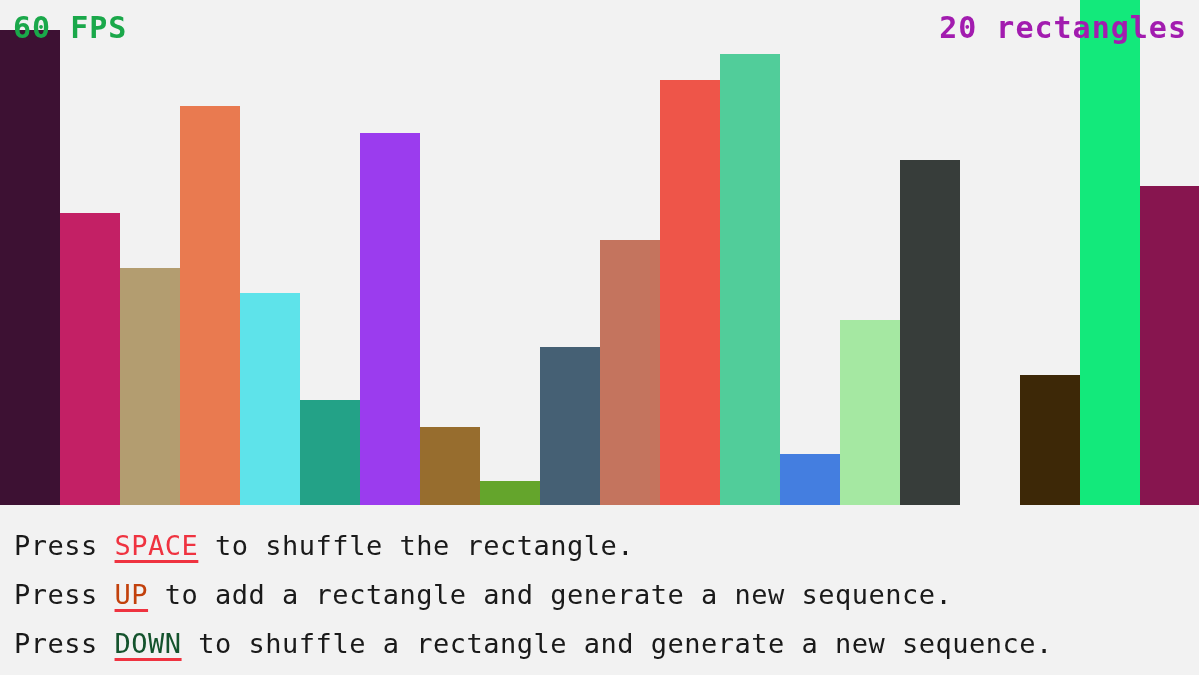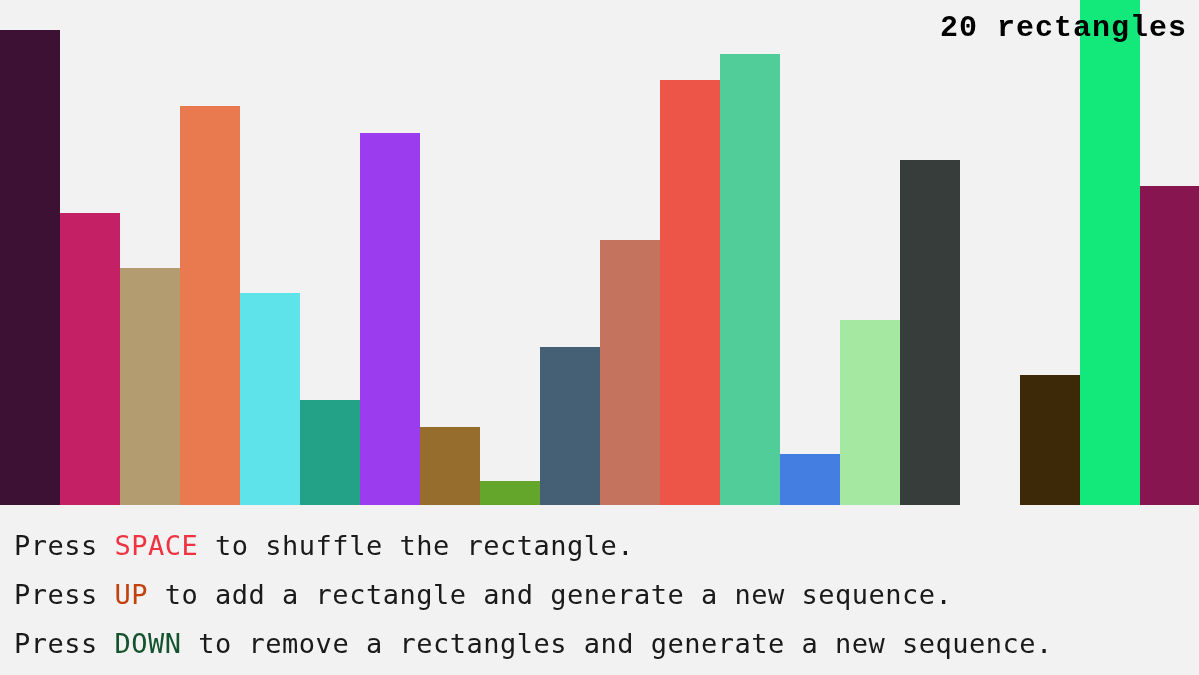--- a/index.html
+++ b/index.html
@@ -73,20 +73,21 @@
   .instruction-line {
     font-family: "DejaVu Sans Mono", "Liberation Mono", monospace;
     font-size: 27px;
     line-height: 49px;
     color: #1a1a1a;
     white-space: nowrap;
     letter-spacing: 0.5px;
   }
   .key {
     color: #ef3340;
+    text-decoration: underline;
     text-decoration-thickness: 3px;
     text-underline-offset: 5px;
     text-align: center;
   }
 </style>
 </head>
 <body style="background: rgb(242, 242, 242);">
 
 <div id="app" style="background: rgb(242, 242, 242);">
 
@@ -105,22 +106,23 @@
       <div class="bar" style="left: 660px; width: 60px; height: 425px; background: rgb(238, 85, 73);"></div>
       <div class="bar" style="left: 720px; width: 60px; height: 451px; background: rgb(81, 205, 154);"></div>
       <div class="bar" style="left: 780px; width: 60px; height: 51px; background: rgb(68, 126, 224);"></div>
       <div class="bar" style="left: 840px; width: 60px; height: 185px; background: rgb(165, 232, 162);"></div>
       <div class="bar" style="left: 900px; width: 60px; height: 345px; background: rgb(55, 61, 58);"></div>
       <div class="bar" style="left: 1020px; width: 60px; height: 130px; background: rgb(61, 40, 7);"></div>
       <div class="bar" style="left: 1080px; width: 60px; height: 505px; background: rgb(19, 233, 123);"></div>
       <div class="bar" style="left: 1140px; width: 60px; height: 319px; background: rgb(135, 21, 79);"></div>
     </div>
 
+  <div class="hud" id="fps-counter" style="color: rgb(26, 168, 74);">60 FPS</div>
 
-  <div class="hud" id="rect-count" style="color: #000000; font-family: Liberation Mono, monospace;">20 rectangles</div>
+  <div class="hud" id="rect-count" style="color: #a21caf;">20 rectangles</div>
 
   <div id="instructions">
       <div class="instruction-line" style="color: rgb(26, 26, 26);"><span>Press </span><span class="key" style="color: rgb(239, 51, 64); text-decoration-color: rgb(239, 51, 64);">SPACE</span><span> to shuffle the rectangle.</span></div>
       <div class="instruction-line" style="color: rgb(26, 26, 26);"><span>Press </span><span class="key" style="color: #c2410c; text-decoration-color: rgb(239, 51, 64);">UP</span><span> to add a rectangle and generate a new sequence.</span></div>
-      <div class="instruction-line" style="color: rgb(26, 26, 26);"><span>Press </span><span class="key" style="color: #14532d; text-decoration-color: rgb(239, 51, 64);">DOWN</span><span> to remove a rectangles and generate a new sequence.</span></div>
+      <div class="instruction-line" style="color: rgb(26, 26, 26);"><span>Press </span><span class="key" style="color: #14532d; text-decoration-color: rgb(239, 51, 64);">DOWN</span><span> to shuffle a rectangle and generate a new sequence.</span></div>
     </div>
 
 </div>
 
 </body></html>

